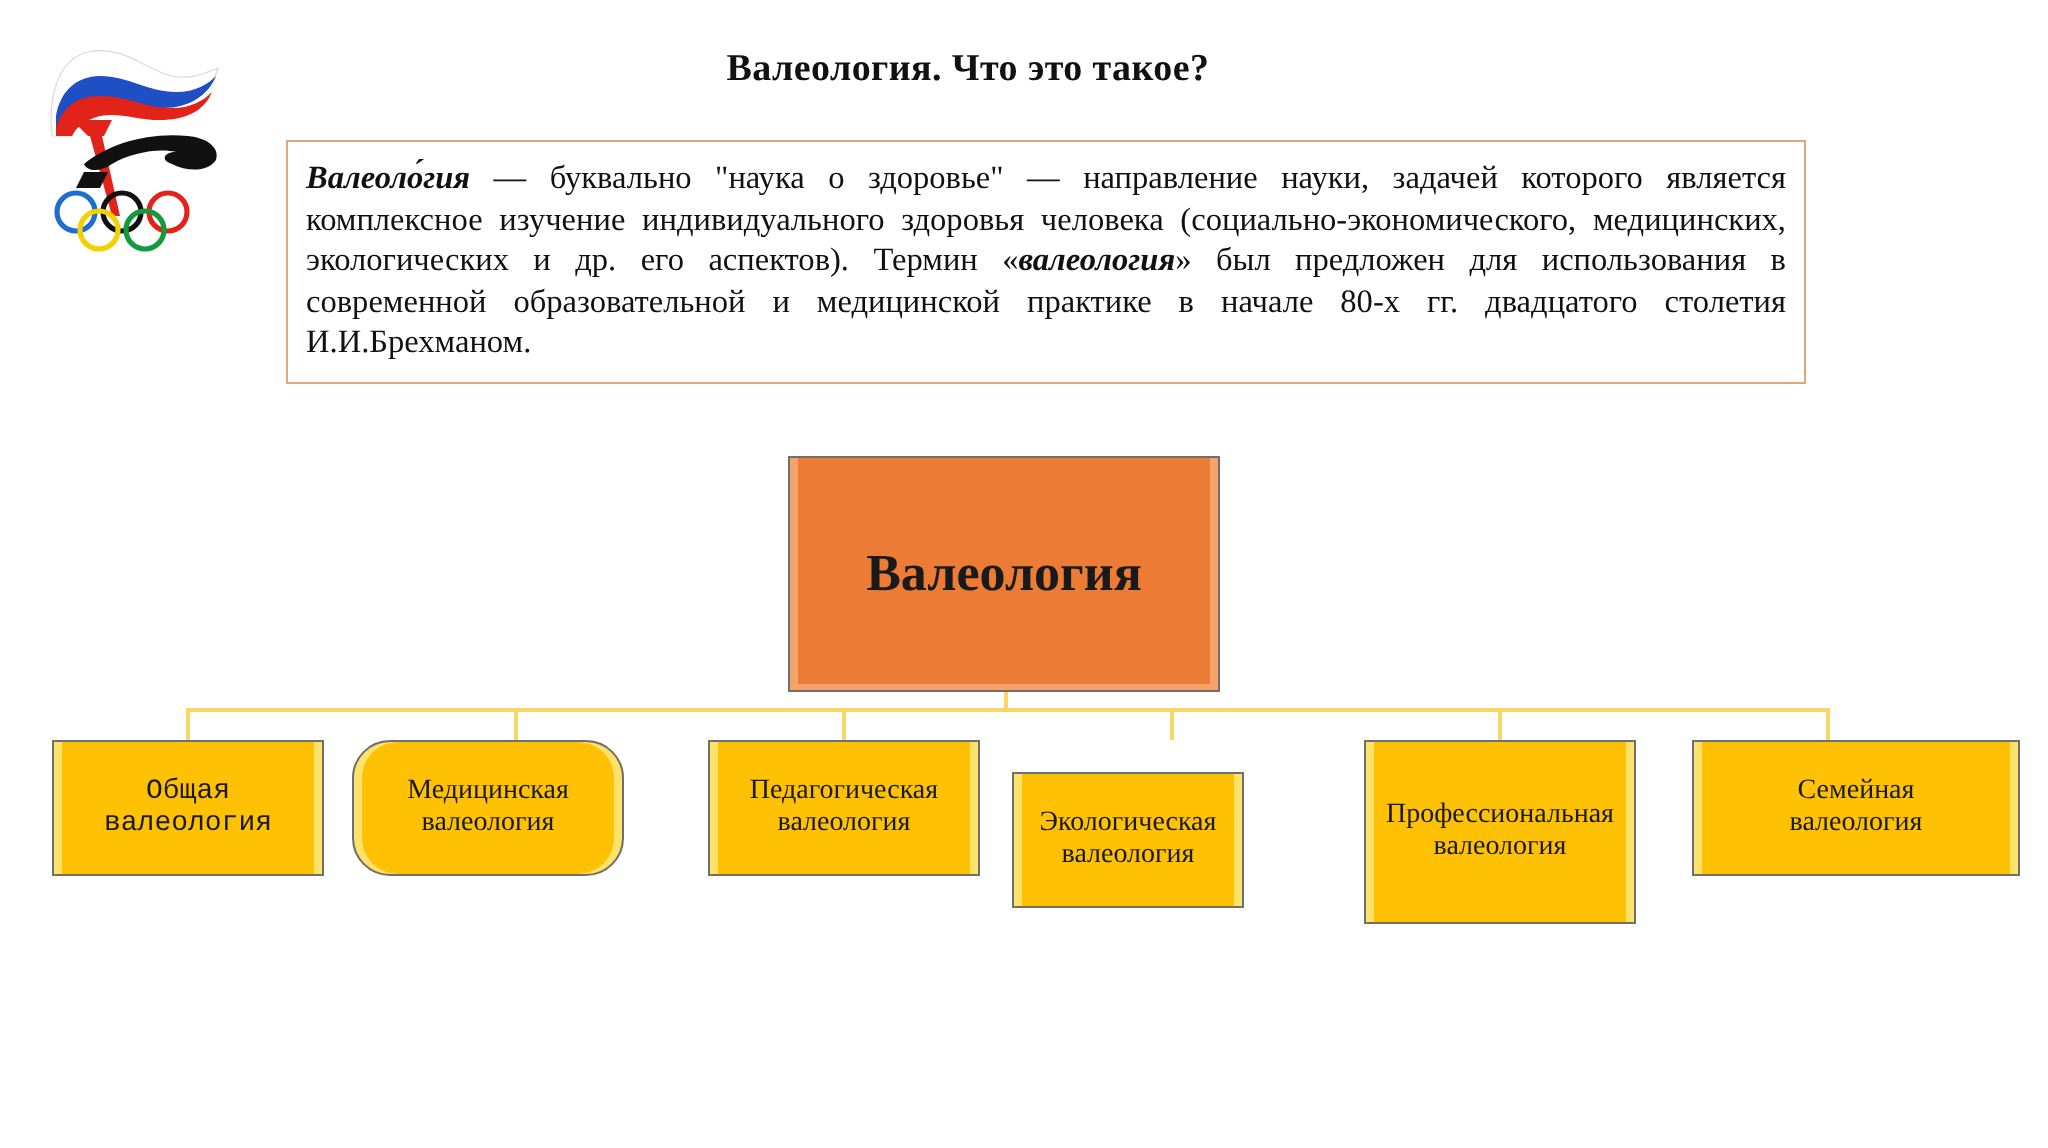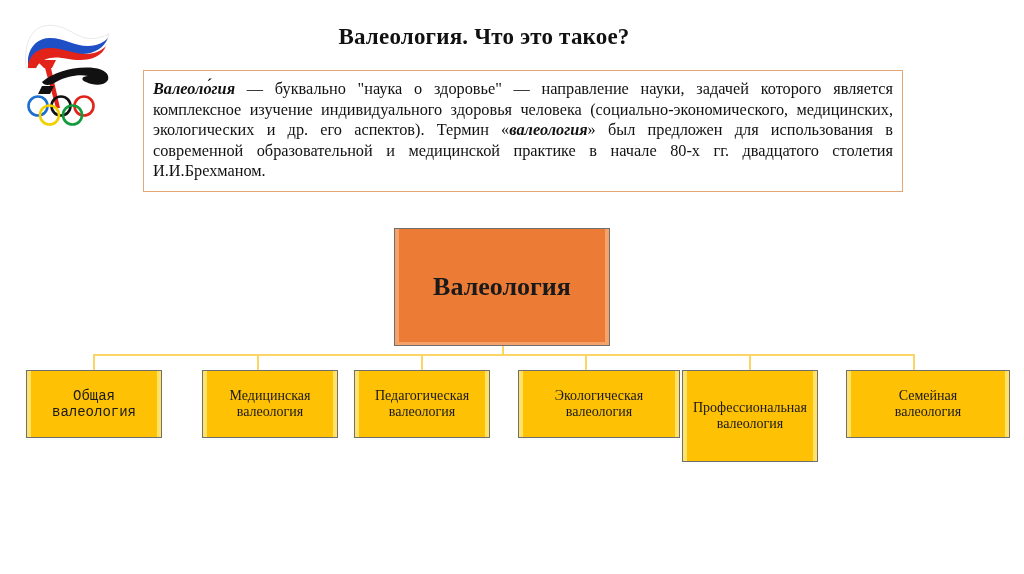--- a/index.html
+++ b/index.html
@@ -1,20 +1,20 @@
 <!DOCTYPE html>
 <html><head>
   <meta charset="utf-8">
   <style>
     html, body { margin: 0; padding: 0; background: #ffffff; }
     body { width: 1024px; height: 574px; position: relative; overflow: hidden;
            font-family: "Liberation Serif", "DejaVu Serif", serif; color: #111; }
     .logo { position: absolute; left: 14px; top: 10px; width: 100px; height: 120px; }
     .title { position: absolute; left: 0; width: 968px; top: 24px; text-align: center;
-             font-size: 23px; font-weight: bold; letter-spacing: 0.2px; }
+             font-size: 19px; font-weight: bold; letter-spacing: 0.2px; }
     .def-box { position: absolute; left: 143px; top: 70px; width: 740px; height: 104px;
                border: 1.5px solid #e3a677; padding: 8px 9px 8px 9px;
                font-size: 16.3px; line-height: 20.6px; text-align: justify; }
     .def-box b { font-weight: bold; font-style: italic; }
     .main-box { position: absolute; left: 394px; top: 228px; width: 214px; height: 116px;
                 background: #ec7c35; border: 1.5px solid #6f6f6f;
                 box-shadow: inset 4px 0 0 #f6a36a, inset -4px 0 0 #f6a36a, inset 0 -3px 0 #f3a36a;
                 display: flex; align-items: center; justify-content: center; }
     .main-box span { font-size: 26px; font-weight: bold; color: #1a1a1a; }
     .hline { position: absolute; height: 2px; background: #fbd665; }
@@ -63,27 +63,27 @@
 <div class="vline" style="left:93px; top:354px; height:16px;"></div>
 <div class="vline" style="left:257px; top:354px; height:16px;"></div>
 <div class="vline" style="left:421px; top:354px; height:16px;"></div>
 <div class="vline" style="left:585px; top:354px; height:16px;"></div>
 <div class="vline" style="left:749px; top:354px; height:16px;"></div>
 <div class="vline" style="left:913px; top:354px; height:16px;"></div>
 
 <div class="child" style="left:26px;font-family:Liberation Mono, monospace;">
   <span>Общая валеология</span>
 </div>
-<div class="child" style="left:202px; padding:0 16px; width:102px;">
+<div class="child" style="left:176px; padding:0 16px; width:102px;border-radius:19px;">
   <span>Медицинская валеология</span>
 </div>
 <div class="child" style="left:354px; padding:0 12px; width:110px;justify-content:center;">
   <span>Педагогическая валеология</span>
 </div>
-<div class="child" style="left:518px; padding:0 27px; width:106px;">
+<div class="child" style="left:506px; padding:0 4px; width:106px;margin-top:16px;">
   <span>Экологическая валеология</span>
 </div>
 <div class="child" style="left:682px; padding:12px 1px; width:132px;">
   <span>Профессиональная валеология</span>
 </div>
 <div class="child" style="left:846px; padding:0 40px; width:82px;">
   <span>Семейная валеология</span>
 </div>
 
 </body></html>

